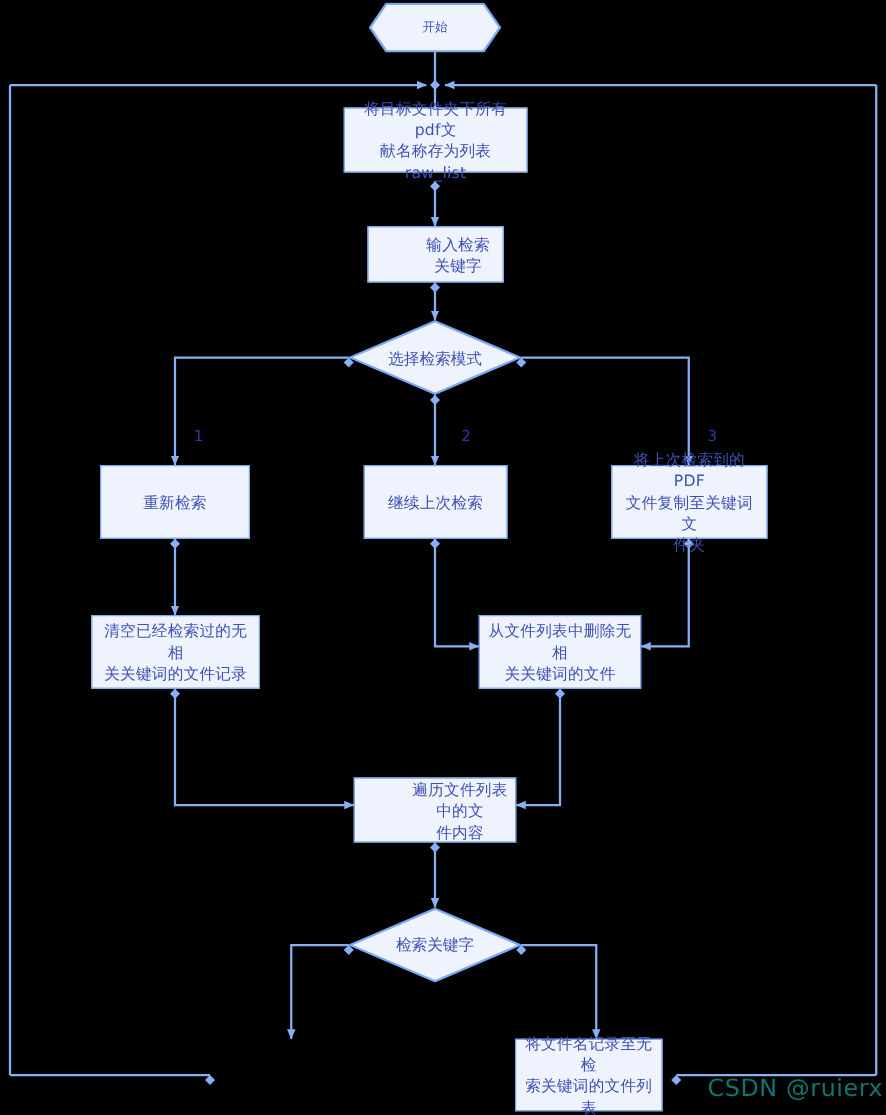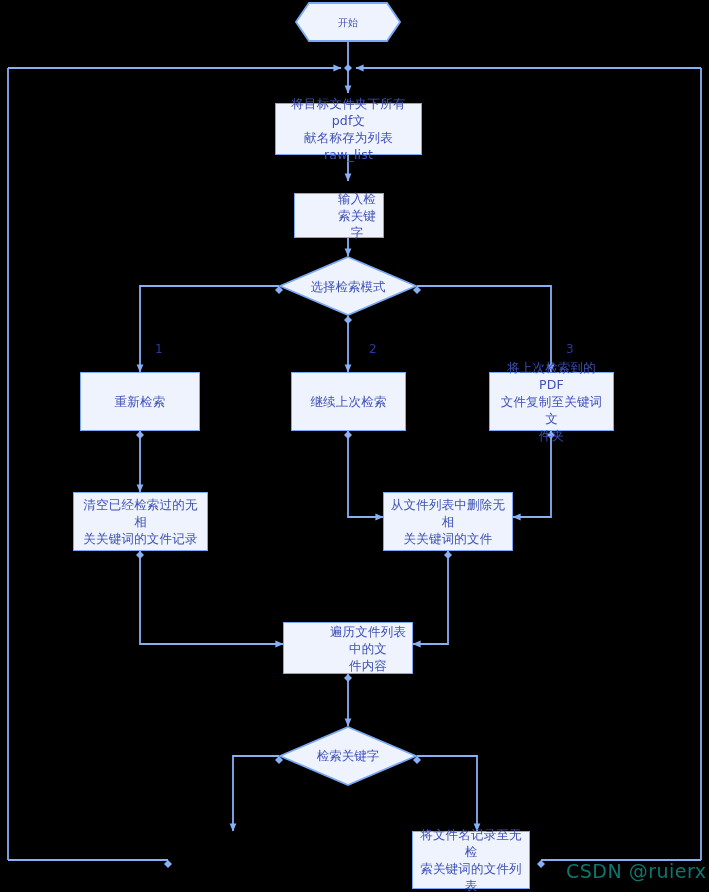--- a/index.html
+++ b/index.html
@@ -175,26 +175,26 @@
     </g>
   </svg>
 
   <div class="terminal-wrap" style="left:295px; top:2px; width:106px; height:40px;">
     <svg class="terminal-shape" viewBox="0 0 106 40" preserveAspectRatio="none">
       <polygon points="14,1 92,1 105,20 92,39 14,39 1,20" fill="#eef3fe" stroke="#7aa8f2" stroke-width="1.8"></polygon>
     </svg>
     <div class="terminal-label">开始</div>
   </div>
 
-  <div class="node" style="left:275px; top:103px; width:147px; height:52px;">
+  <div class="node" style="left:275px; top:86px; width:147px; height:52px;">
     <span>将目标文件夹下所有pdf文
 献名称存为列表raw_list</span>
   </div>
 
-  <div class="node" style="left:294px; top:193px; width:90px; height:45px;padding-left:36px;">
+  <div class="node" style="left:294px; top:181px; width:109px; height:45px;padding-left:36px;">
     <span>输入检索关键字</span>
   </div>
 
   <div class="diamond-wrap" style="left:279px; top:256px; width:138px; height:60px;">
     <svg class="diamond-shape" viewBox="0 0 138 60" preserveAspectRatio="none">
       <polygon points="69,1 137,30 69,59 1,30" fill="#eef3fe" stroke="#7aa8f2" stroke-width="1.8"></polygon>
     </svg>
     <div class="diamond-label">选择检索模式</div>
   </div>
 

